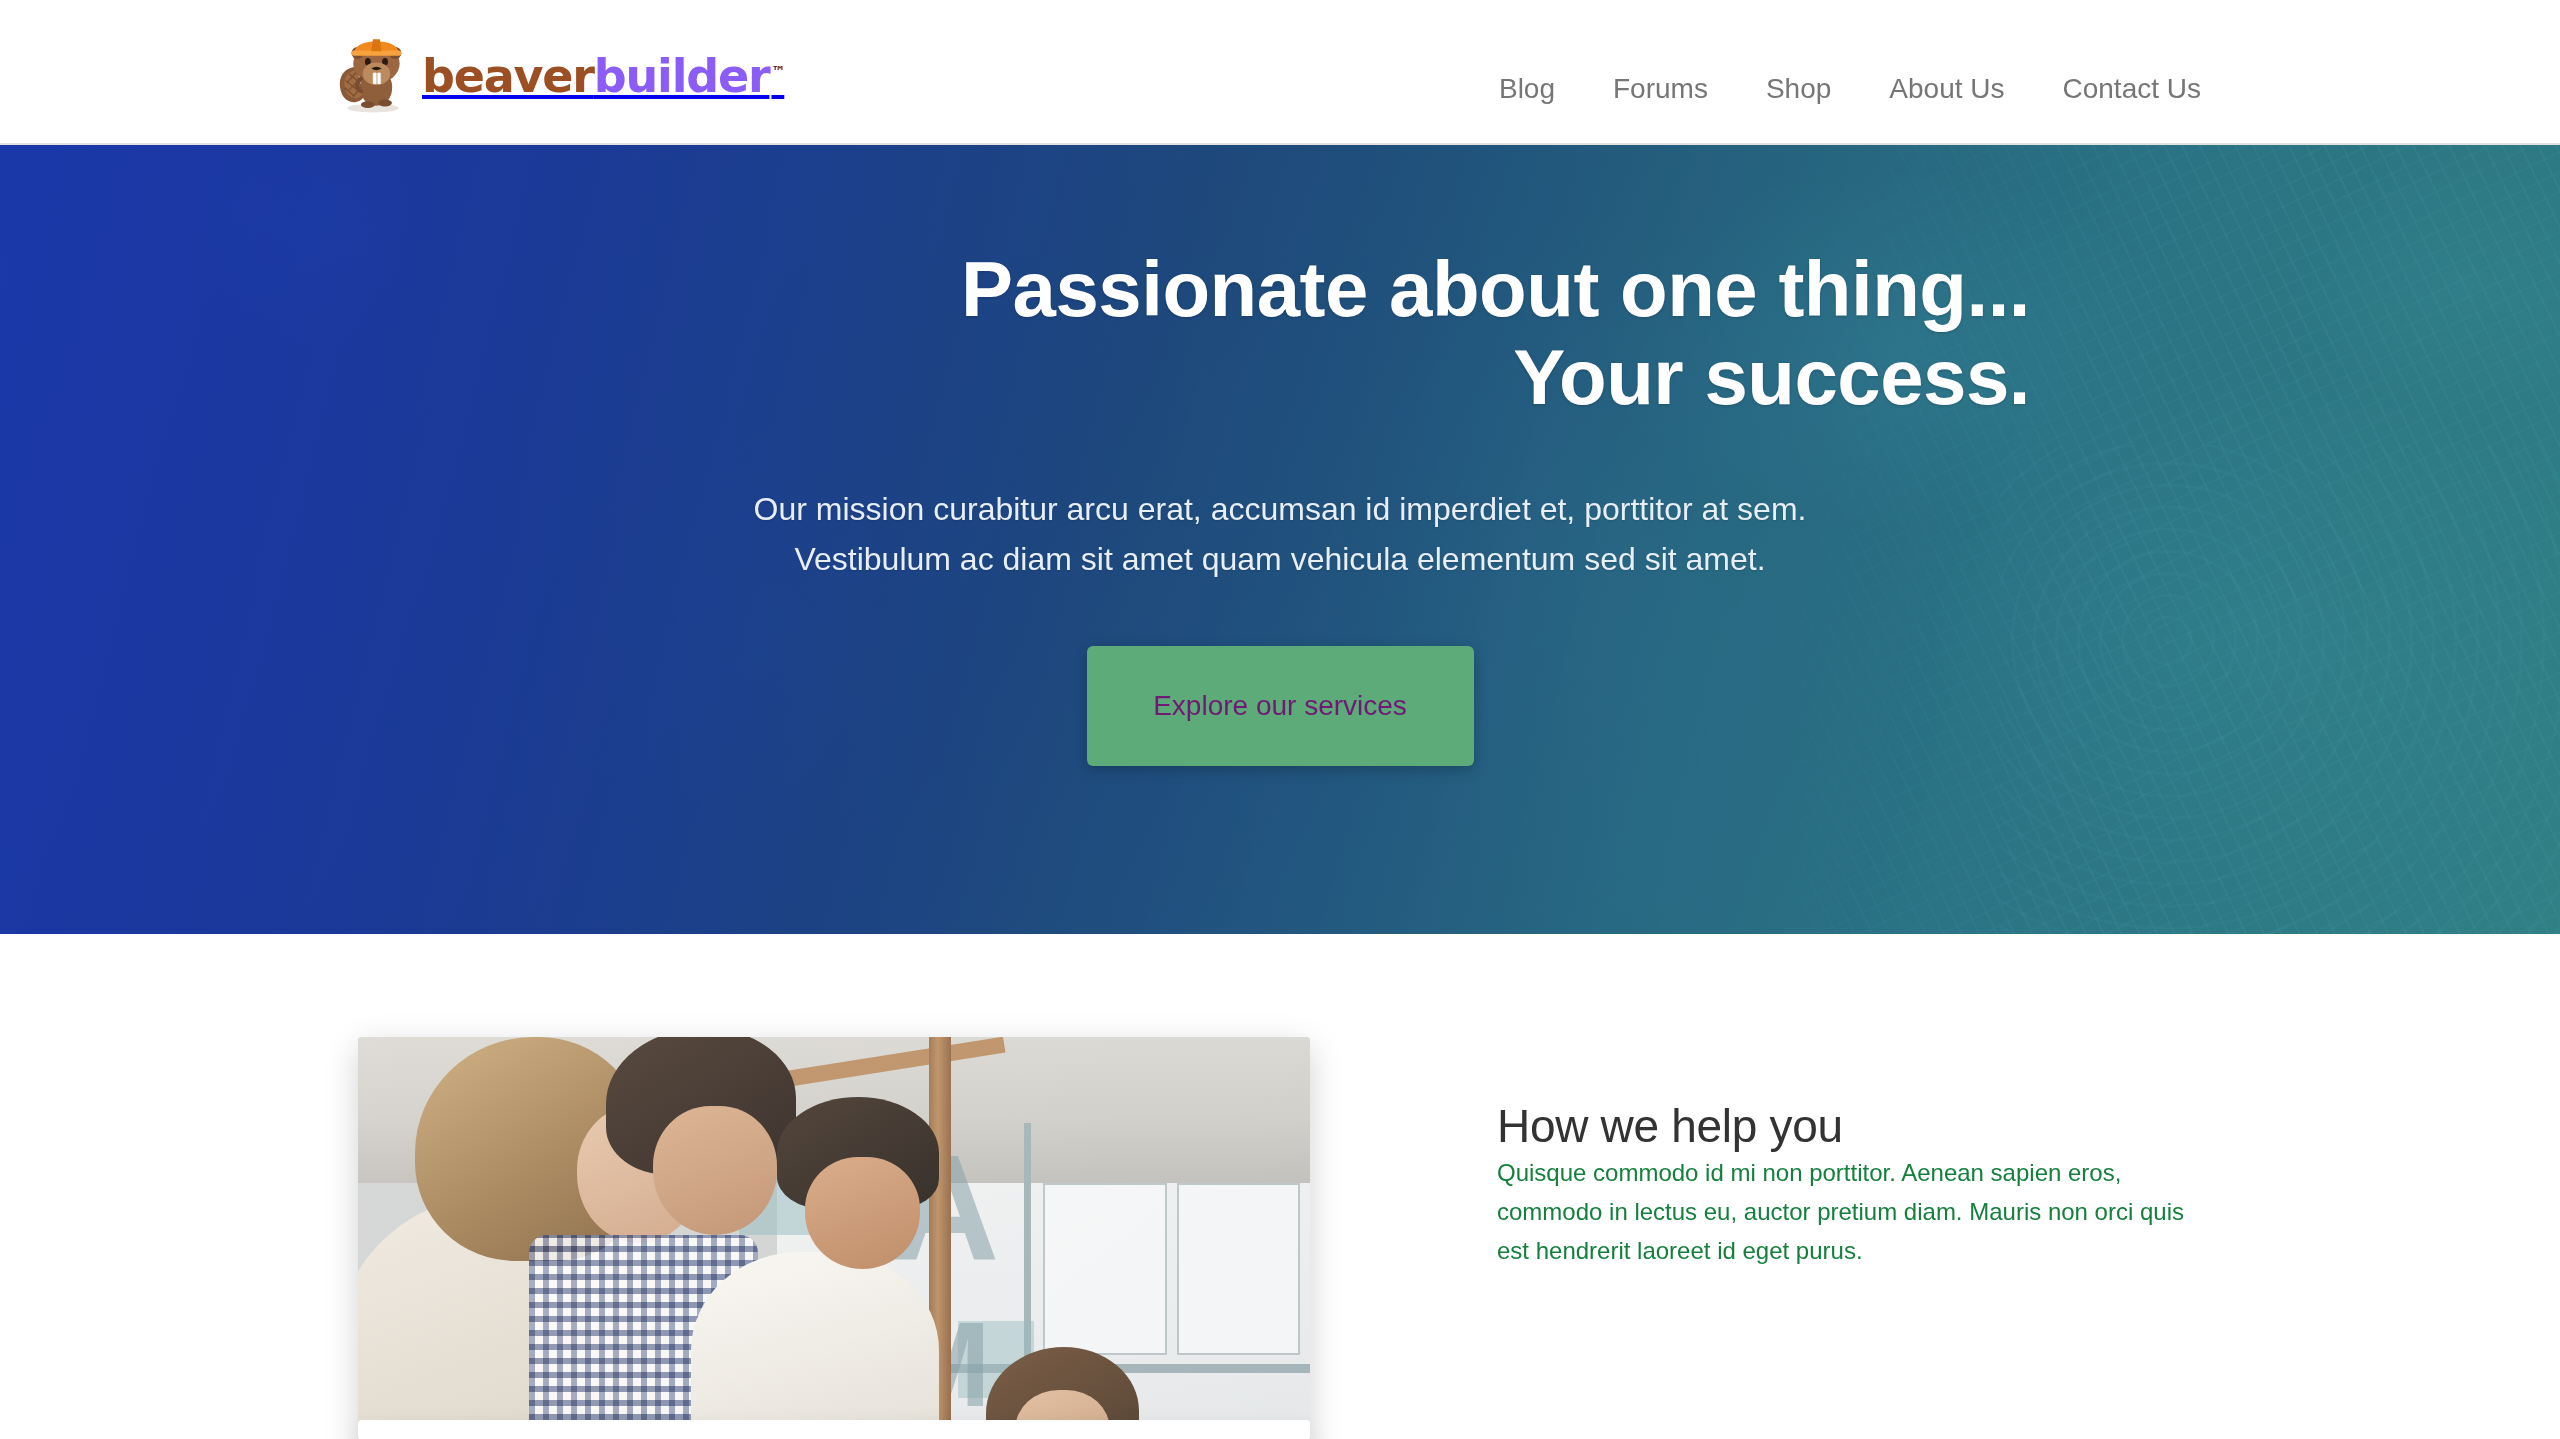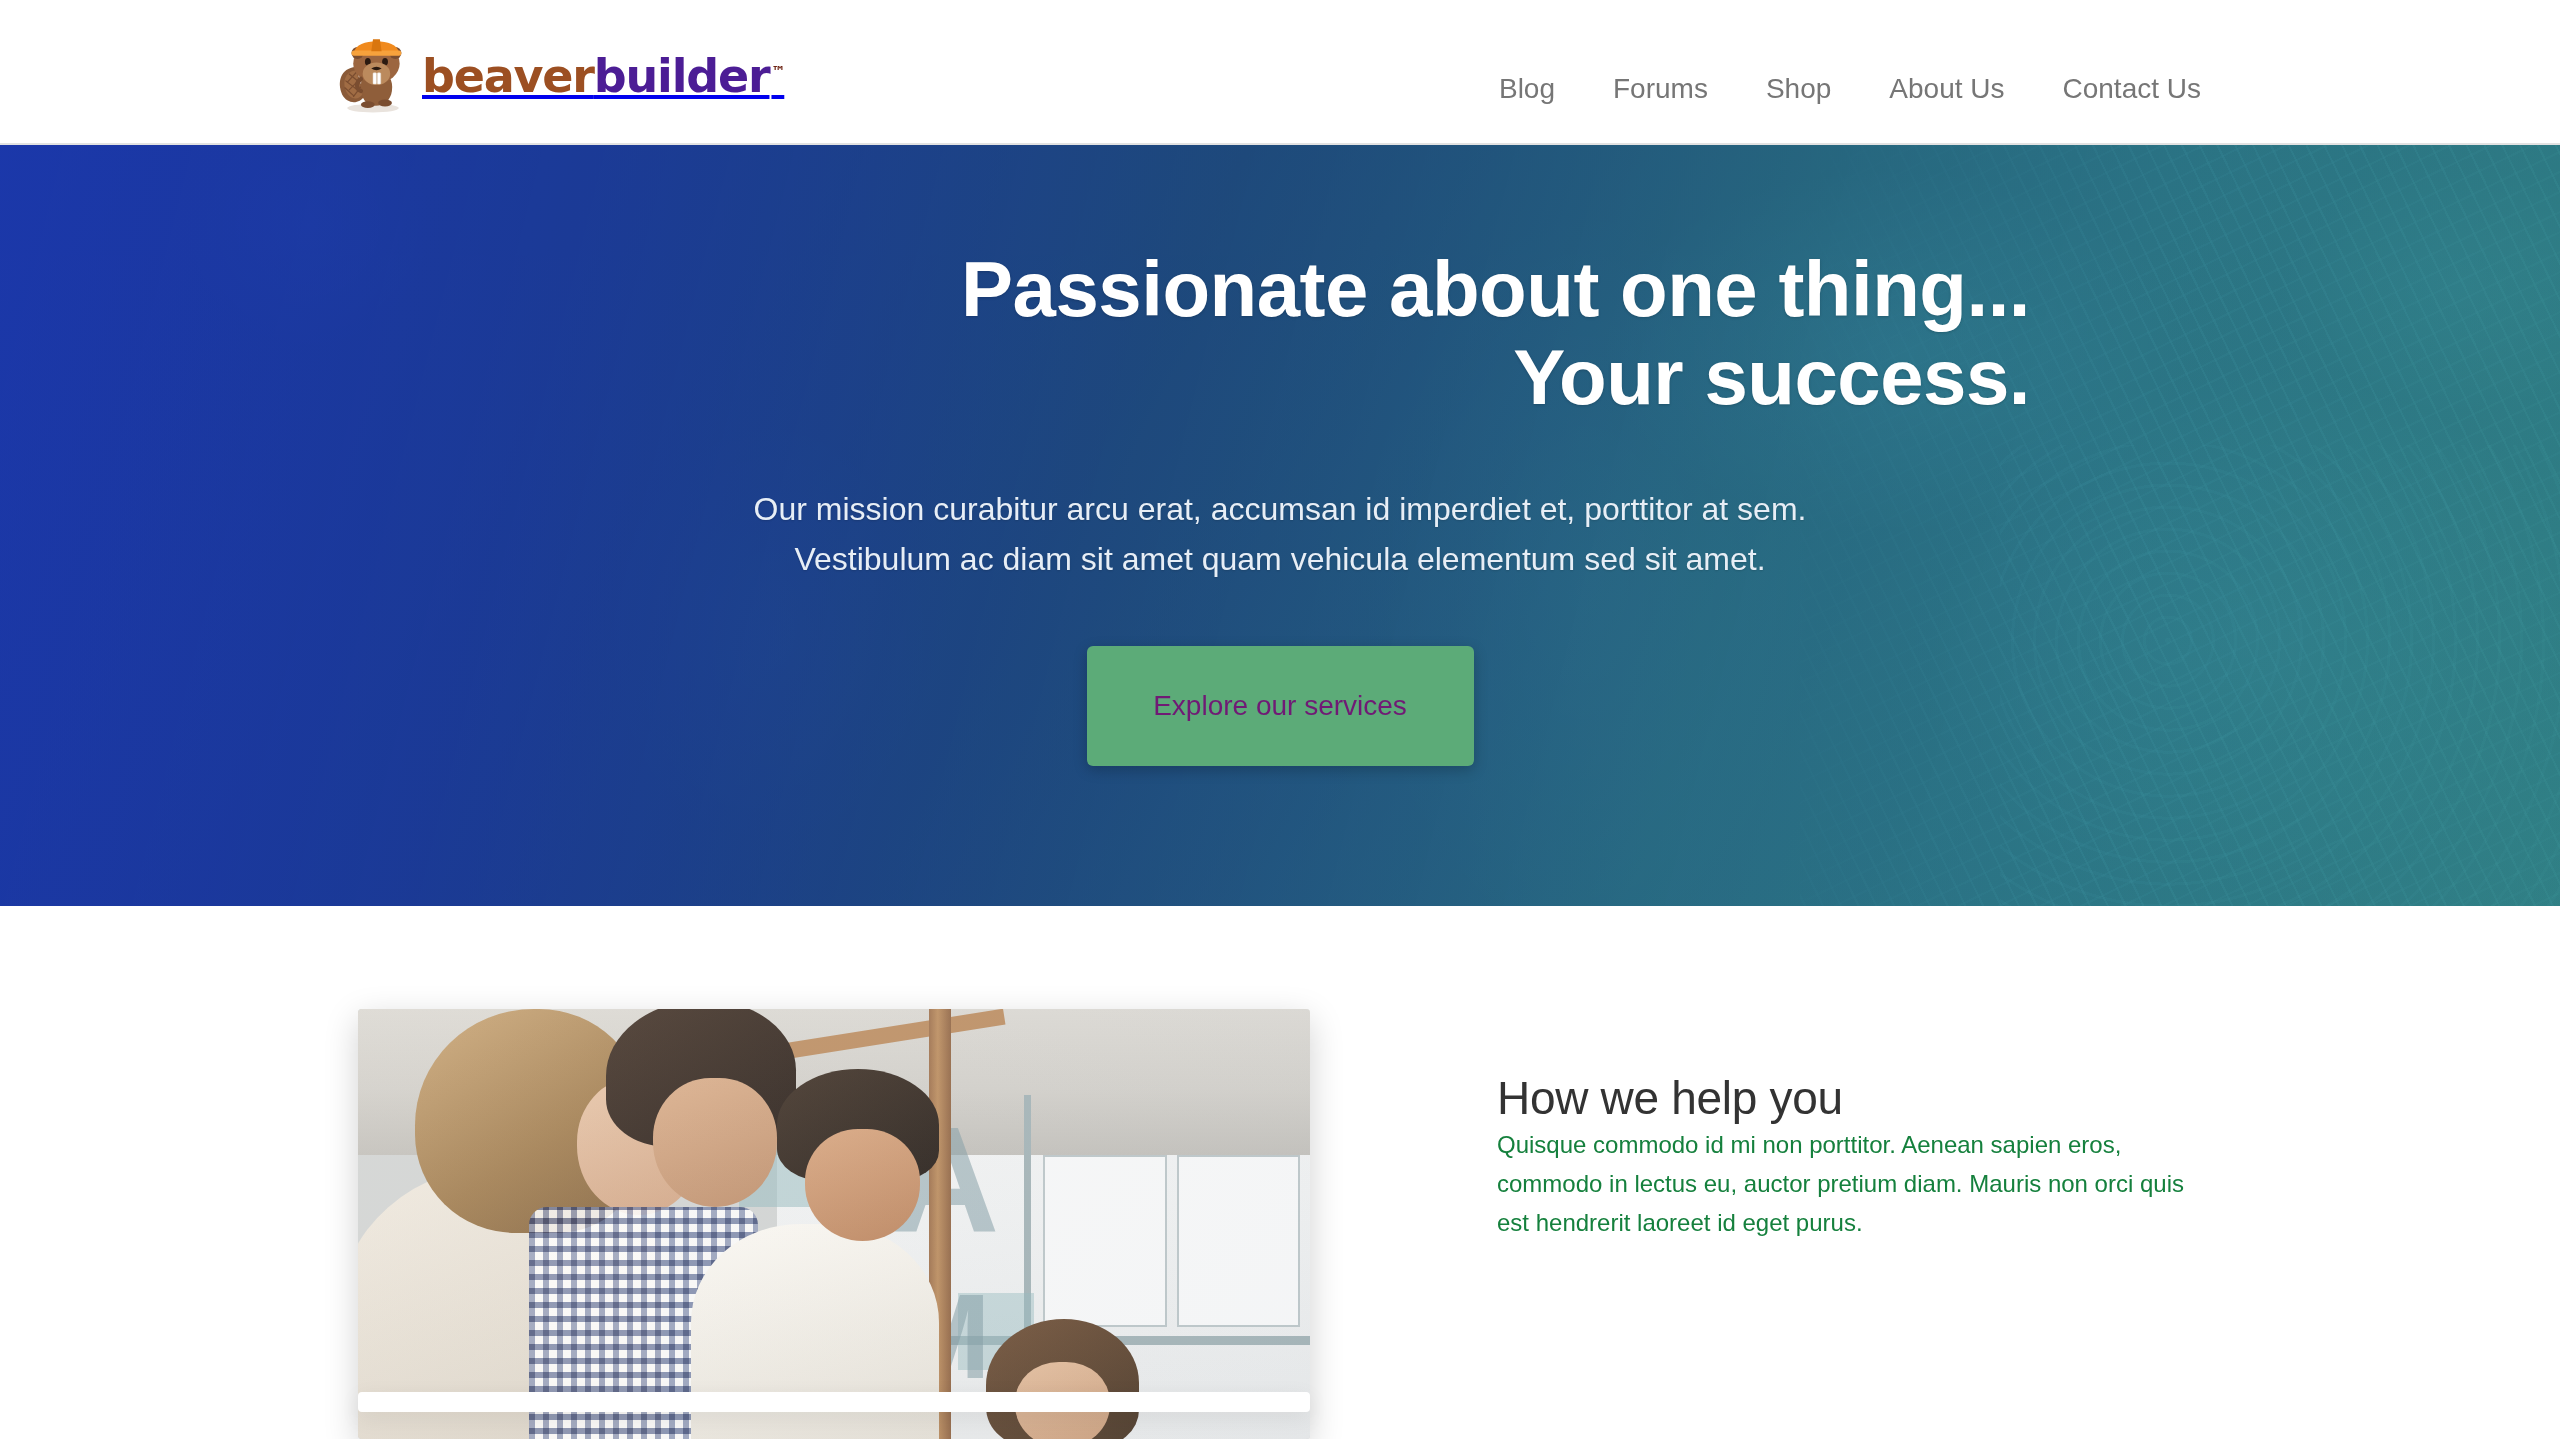--- a/index.html
+++ b/index.html
@@ -24,21 +24,21 @@
     display:flex; align-items:center; gap:6px;
     height:88px;
   }
   .logo-mark{ width:86px; height:86px; flex:none; display:block; }
   .logo-word{
     font-size:46px; font-weight:bold; letter-spacing:-1.2px;
     line-height:1; position:relative; top:4px;
     font-family:"DejaVu Sans", sans-serif;
   }
   .logo-word .w1{ color:#9c4f22; }
-  .logo-word .w2{ color:#4c1d95; }
+  .logo-word .w2{ color:#8b5cf6; }
   .logo-tm{
     font-size:14px; color:#6e2414; vertical-align:super;
     font-weight:bold; margin-left:2px;
   }
 
   .main-nav{
     position:absolute; right:330px; top:16px;
     height:145px; display:flex; align-items:center; gap:0;
   }
   .nav-link{
@@ -131,21 +131,21 @@
     border:none; border-radius:6px;
     color:#701a75; font-size:28px;
     font-family:"Liberation Sans", sans-serif;
     cursor:pointer;
     box-shadow:0 4px 14px rgba(0,0,0,.22);
     display:flex; align-items:center; justify-content:center;
   }
 
   
   .content{
-    position:absolute; left:0; top:906px;
+    position:absolute; left:0; top:934px;
     width:2560px; height:505px;
     background:#ffffff;
   }
   .feature-photo{
     position:absolute; left:358px; top:103px;
     width:952px; height:430px;
     border-radius:4px;
     overflow:hidden;
     box-shadow:0 10px 34px rgba(0,0,0,.18);
     background:#cfd2d2;

